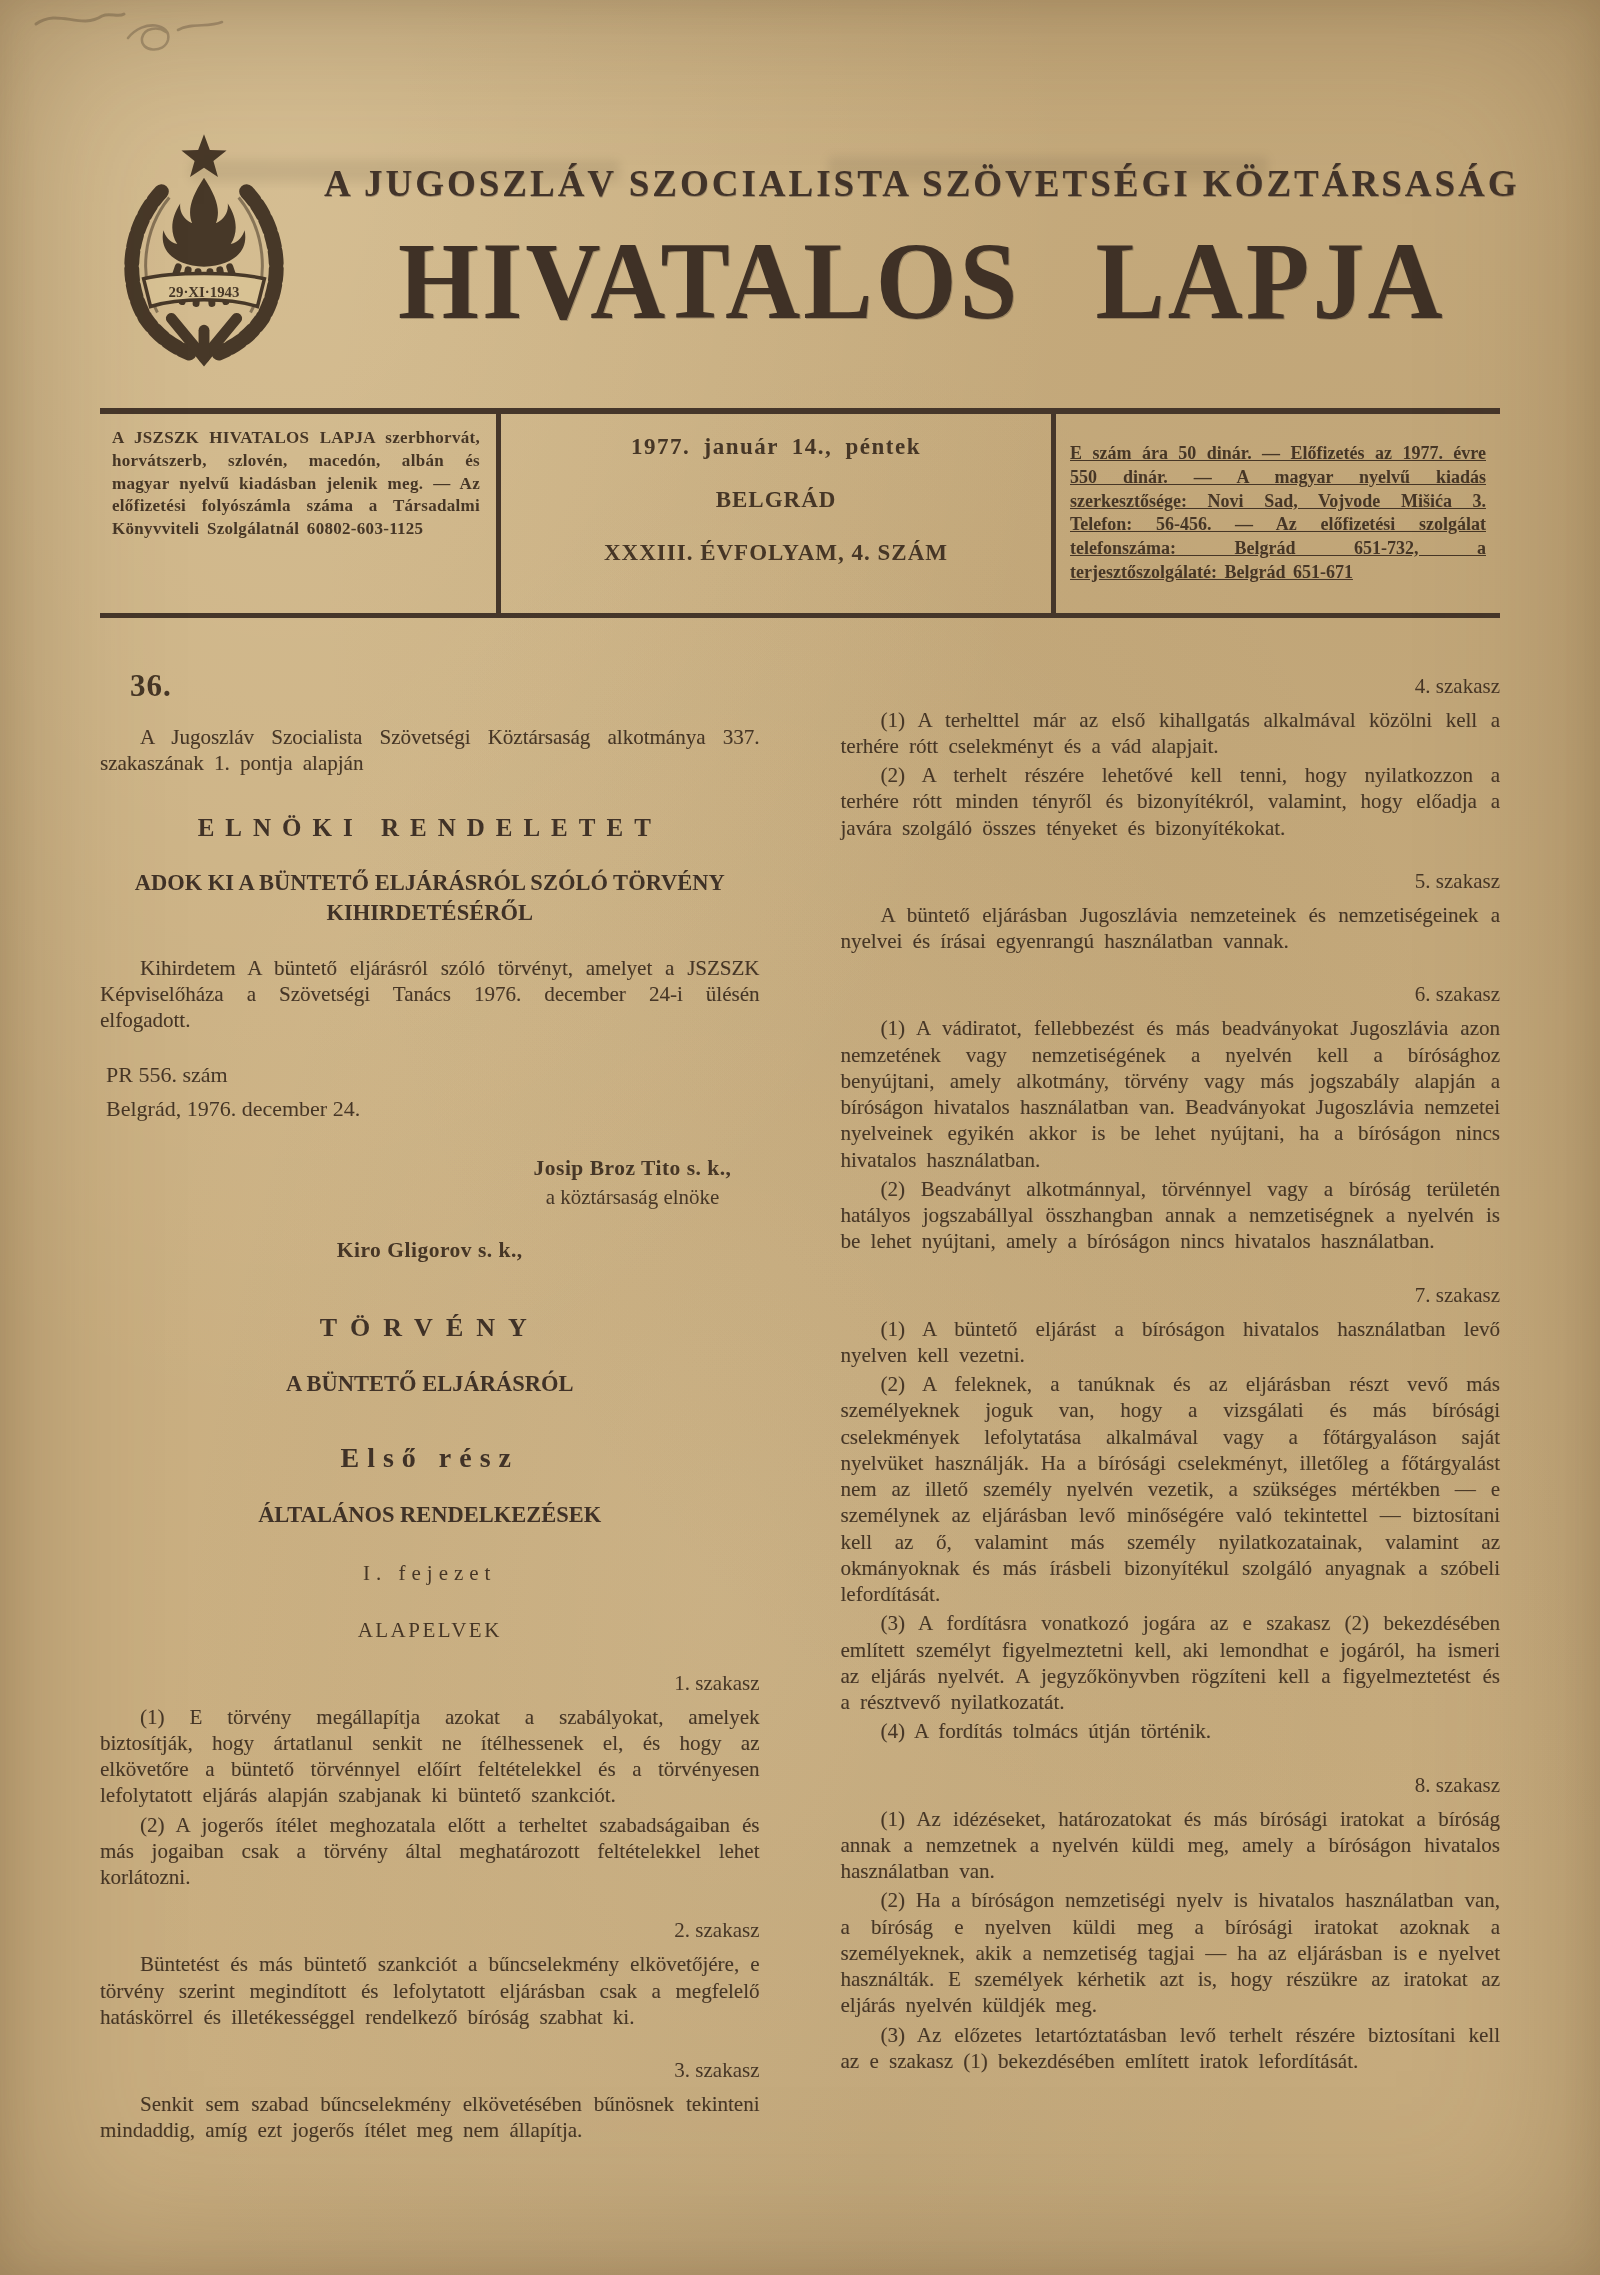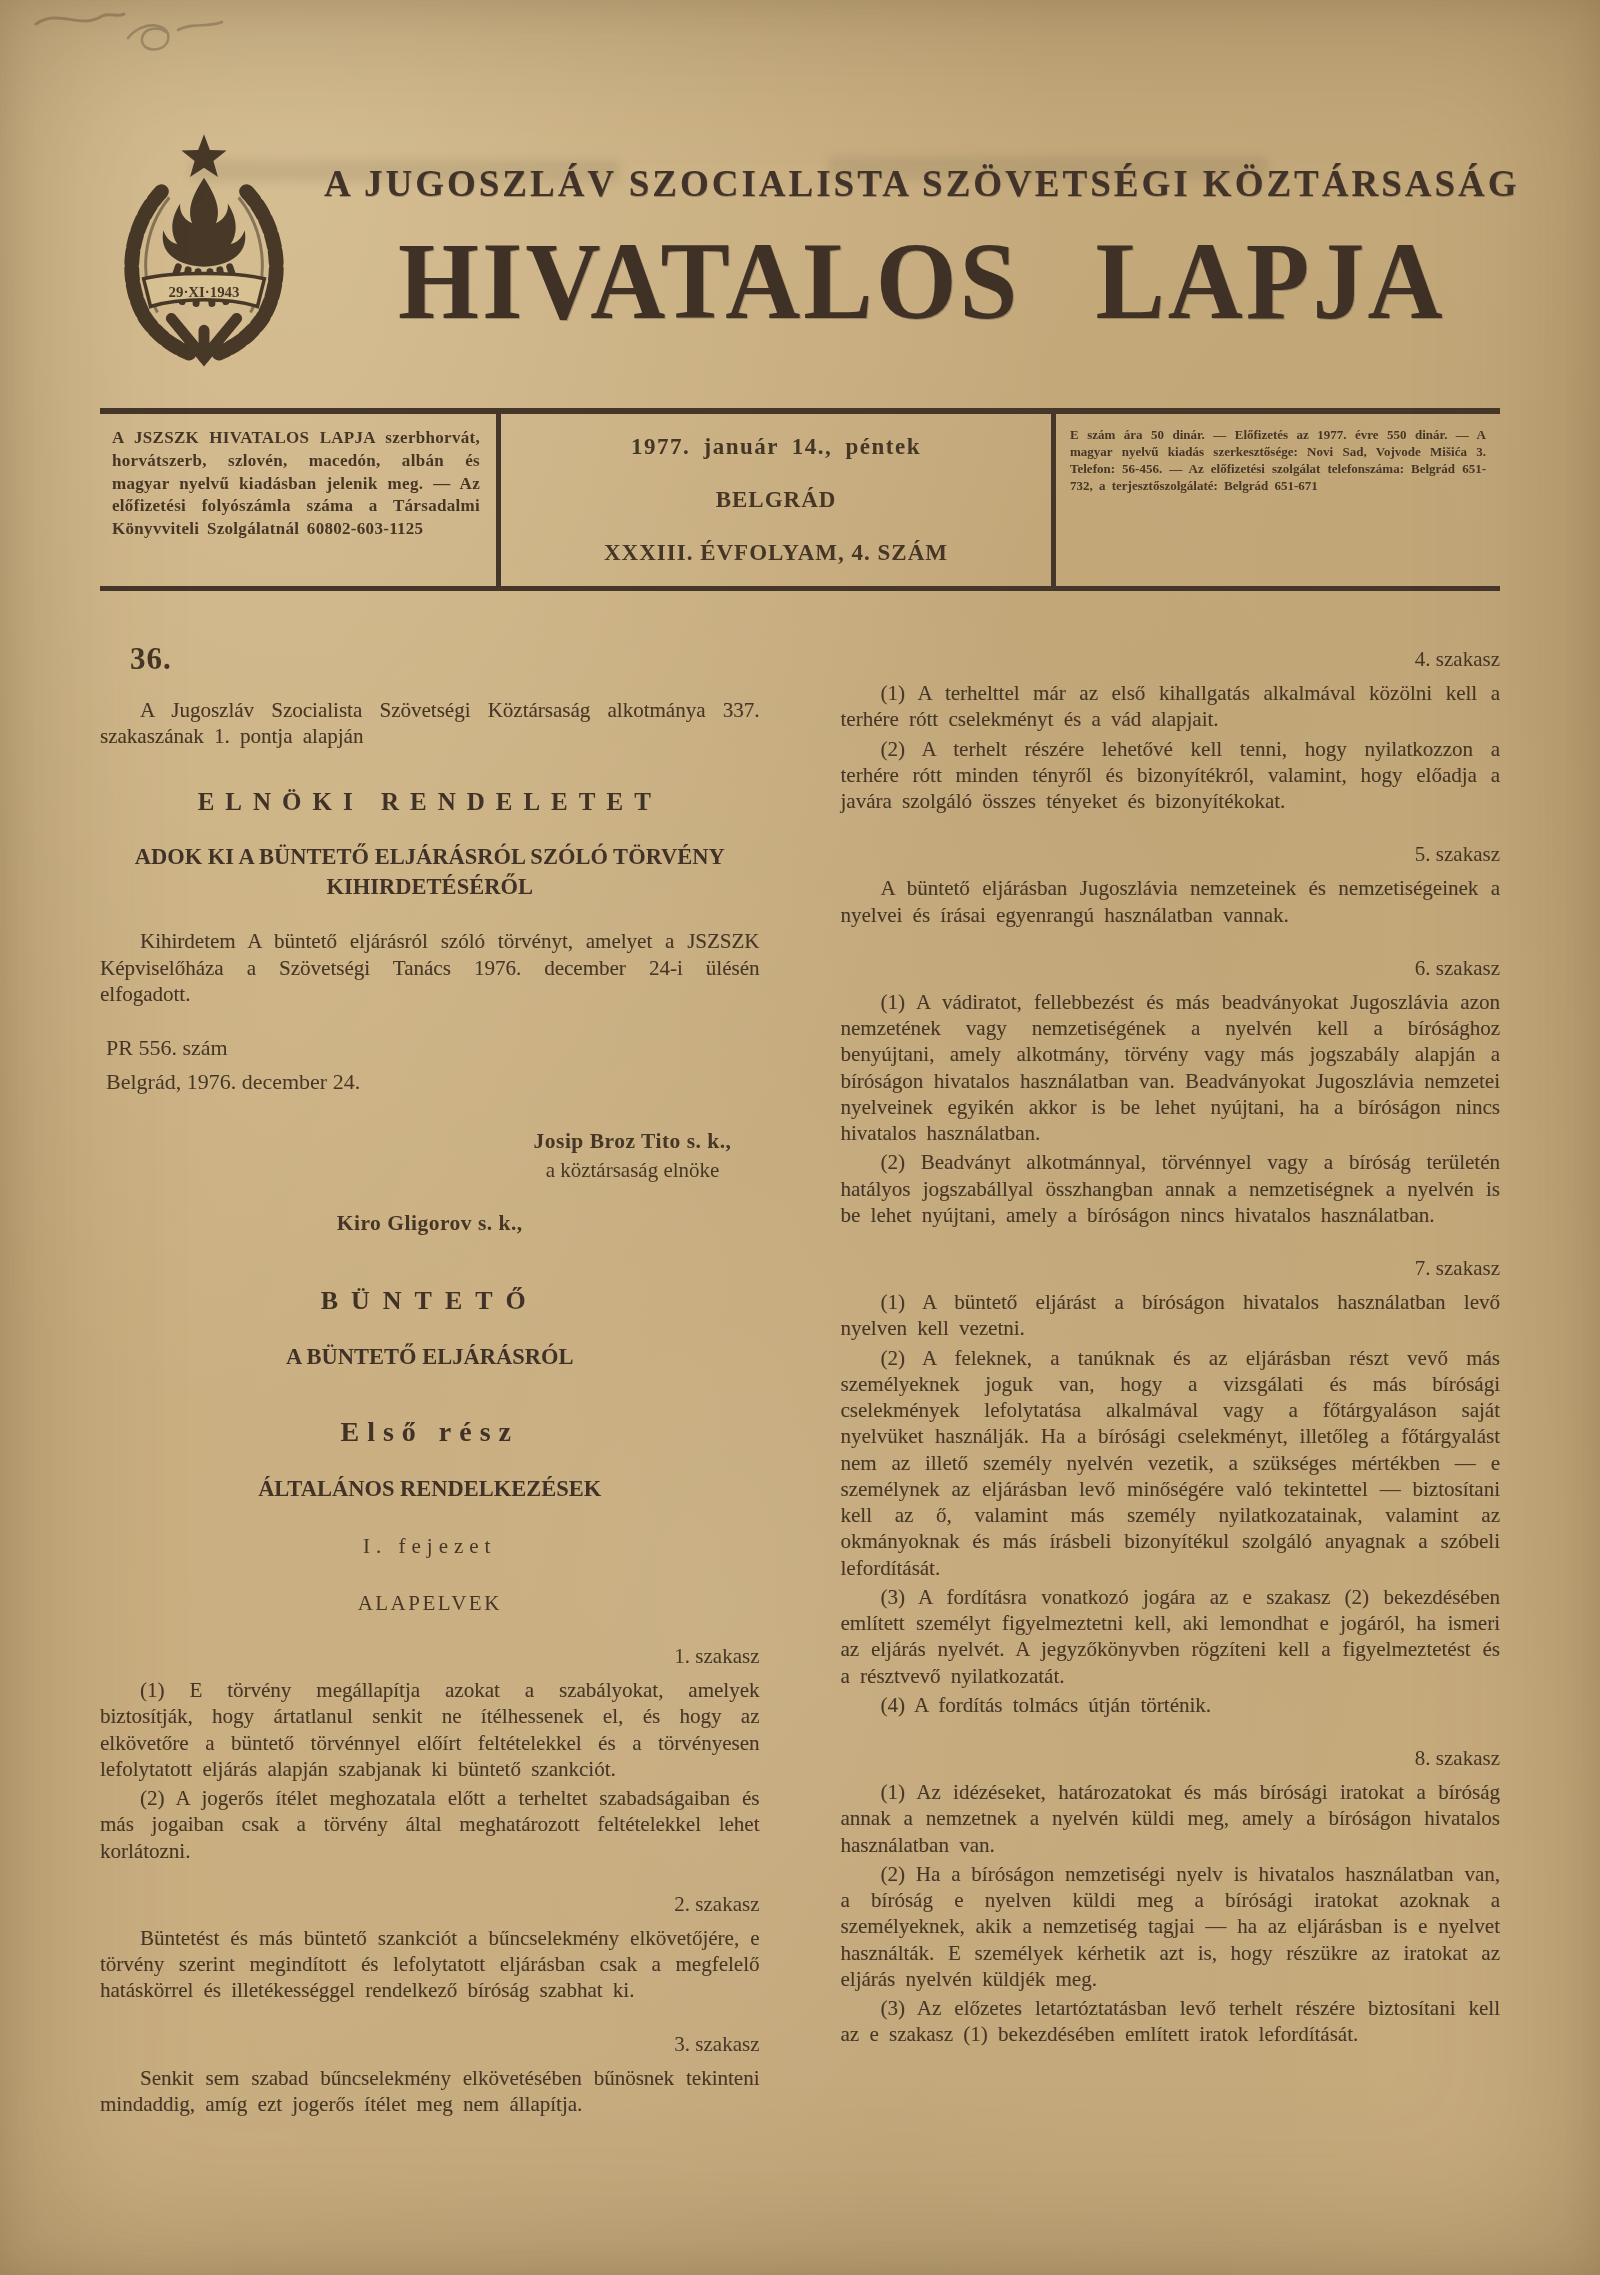--- a/index.html
+++ b/index.html
@@ -53,23 +53,24 @@
   .info-left{
     width:368px;padding:13px 16px 15px 12px;border-right:5px solid #45362a;
     font-size:17px;font-weight:bold;line-height:1.34;text-align:justify;
     letter-spacing:.3px;word-spacing:3px;
   }
   .info-center{flex:1;padding:20px 12px;text-align:center;}
   .issue-date{font-size:23px;font-weight:bold;letter-spacing:1.5px;word-spacing:6px;}
   .issue-city{font-size:23px;font-weight:bold;letter-spacing:1px;margin-top:27px;}
   .issue-volume{font-size:23px;font-weight:bold;letter-spacing:1px;margin-top:27px;}
   .info-right{
-    width:416px;padding:12px 14px;border-left:5px solid #45362a;
-    font-size:13px;font-weight:bold;line-height:1.32;text-align:justify;
+    width:416px;padding:28px 14px;border-left:5px solid #45362a;
+    font-size:18px;font-weight:bold;line-height:1.32;text-align:justify;
     word-spacing:3px;
+    text-decoration:underline;
   }
 
   
   .columns{display:flex;gap:81px;margin-top:46px;}
   .col{width:672px;}
 
   .body-p{
     font-size:21px;line-height:1.25;text-align:justify;text-indent:40px;
     margin:3px 0 0;word-spacing:5px;
     text-shadow:.4px .4px 0 rgba(70,54,38,.25);
@@ -172,21 +173,21 @@
         <p class="ref">Belgrád, 1976. december 24.</p>
 
         <div class="sig sig-right">
           <div class="sig-name">Josip Broz Tito s. k.,</div>
           <div class="sig-role">a köztársaság elnöke</div>
         </div>
         <div class="sig sig-center">
           <div class="sig-name">Kiro Gligorov s. k.,</div>
         </div>
 
-        <h2 class="h-spaced law">BÜNTETŐ</h2>
+        <h2 class="h-spaced law">TÖRVÉNY</h2>
         <h3 class="h-bold-center">A BÜNTETŐ ELJÁRÁSRÓL</h3>
         <h4 class="h-spaced small">Első rész</h4>
         <h3 class="h-bold-center">ÁLTALÁNOS RENDELKEZÉSEK</h3>
         <div class="h-center spaced-sm">I. fejezet</div>
         <div class="h-center capsline">ALAPELVEK</div>
 
         <div class="section">
           <div class="sec-head">1. szakasz</div>
           <p class="body-p">(1) E törvény megállapítja azokat a szabályokat, amelyek biztosítják, hogy ártatlanul senkit ne ítélhessenek el, és hogy az elkövetőre a büntető törvénnyel előírt feltételekkel és a törvényesen lefolytatott eljárás alapján szabjanak ki büntető szankciót.</p>
           <p class="body-p">(2) A jogerős ítélet meghozatala előtt a terheltet szabadságaiban és más jogaiban csak a törvény által meghatározott feltételekkel lehet korlátozni.</p>

